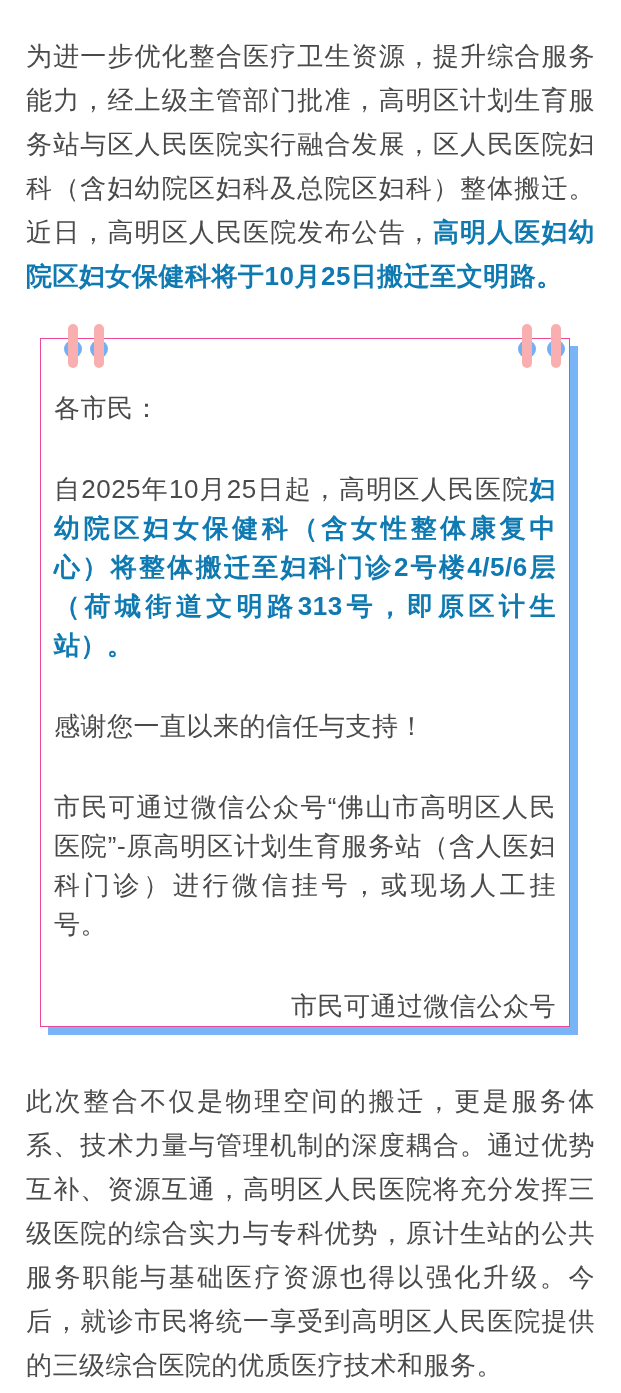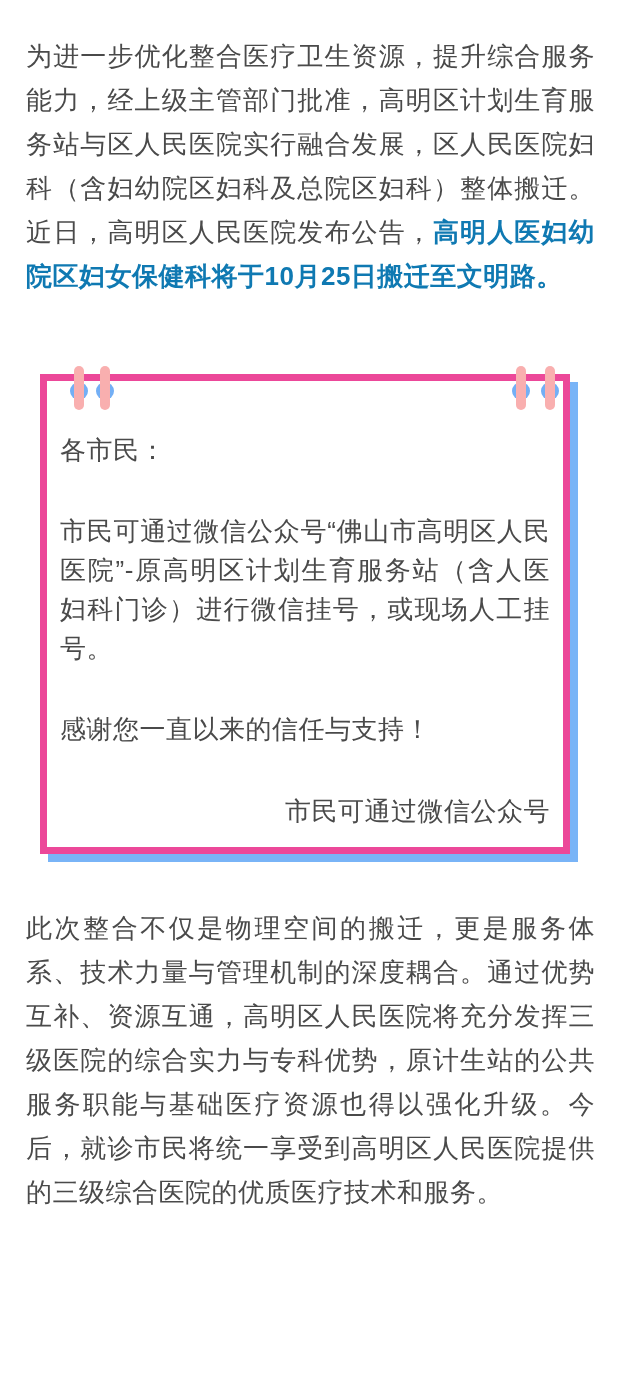--- a/index.html
+++ b/index.html
@@ -21,35 +21,35 @@
     background: #ffffff;
   }
   .para {
     margin: 0;
     font-size: 26px;
     line-height: 44px;
     letter-spacing: 0.5px;
     text-align: justify;
     color: #4a4a4a;
   }
-  .intro { margin-bottom: 76px; }
+  .intro { margin-bottom: 40px; }
   .outro { margin-top: 52px; }
   .hl {
     color: #0f79b2;
     font-weight: bold;
   }
   
   .notice-card {
     position: relative;
     box-sizing: border-box;
     margin: 13px 25px 0 14px;
     background: #ffffff;
-    border: 7px solid #ec4899;
+    border: 1px solid #ec4899;
     box-shadow: 8px 8px 0 0 #79b4f7;
-    padding: 50px 13px 16px 13px;
+    padding: 50px 13px 0 13px;
   }
   .card-para, .salutation, .signature {
     margin: 0;
     font-size: 26px;
     line-height: 39px;
     letter-spacing: 0.5px;
     text-align: justify;
     color: #4a4a4a;
   }
   .card-para { margin-top: 42px; }
@@ -111,24 +111,25 @@
         <i class="pin-dot"></i>
         <i class="pin-bar"></i>
       </span>
     <span class="pin pin-r2">
         <i class="pin-dot"></i>
         <i class="pin-bar"></i>
       </span>
 
     <p class="salutation">各市民：</p>
 
+    <p class="card-para"><span>自2025年10月25日起，高明区人民医院</span><strong class="hl">妇幼院区妇女保健科（含女性整体康复中心）将整体搬迁至妇科门诊2号楼4/5/6层（荷城街道文明路313号，即原区计生站）。</strong></p>
+
+    <p class="card-para">感谢您一直以来的信任与支持！</p>
 
     <p class="card-para">市民可通过微信公众号“佛山市高明区人民医院”-原高明区计划生育服务站（含人医妇科门诊）进行微信挂号，或现场人工挂号。</p>
-
-    <p class="card-para">感谢您一直以来的信任与支持！</p>
 
     <p class="signature name">市民可通过微信公众号</p>
 
 
   </section>
 
   <p class="para outro">此次整合不仅是物理空间的搬迁，更是服务体系、技术力量与管理机制的深度耦合。通过优势互补、资源互通，高明区人民医院将充分发挥三级医院的综合实力与专科优势，原计生站的公共服务职能与基础医疗资源也得以强化升级。今后，就诊市民将统一享受到高明区人民医院提供的三级综合医院的优质医疗技术和服务。</p>
 
 </article>
 

